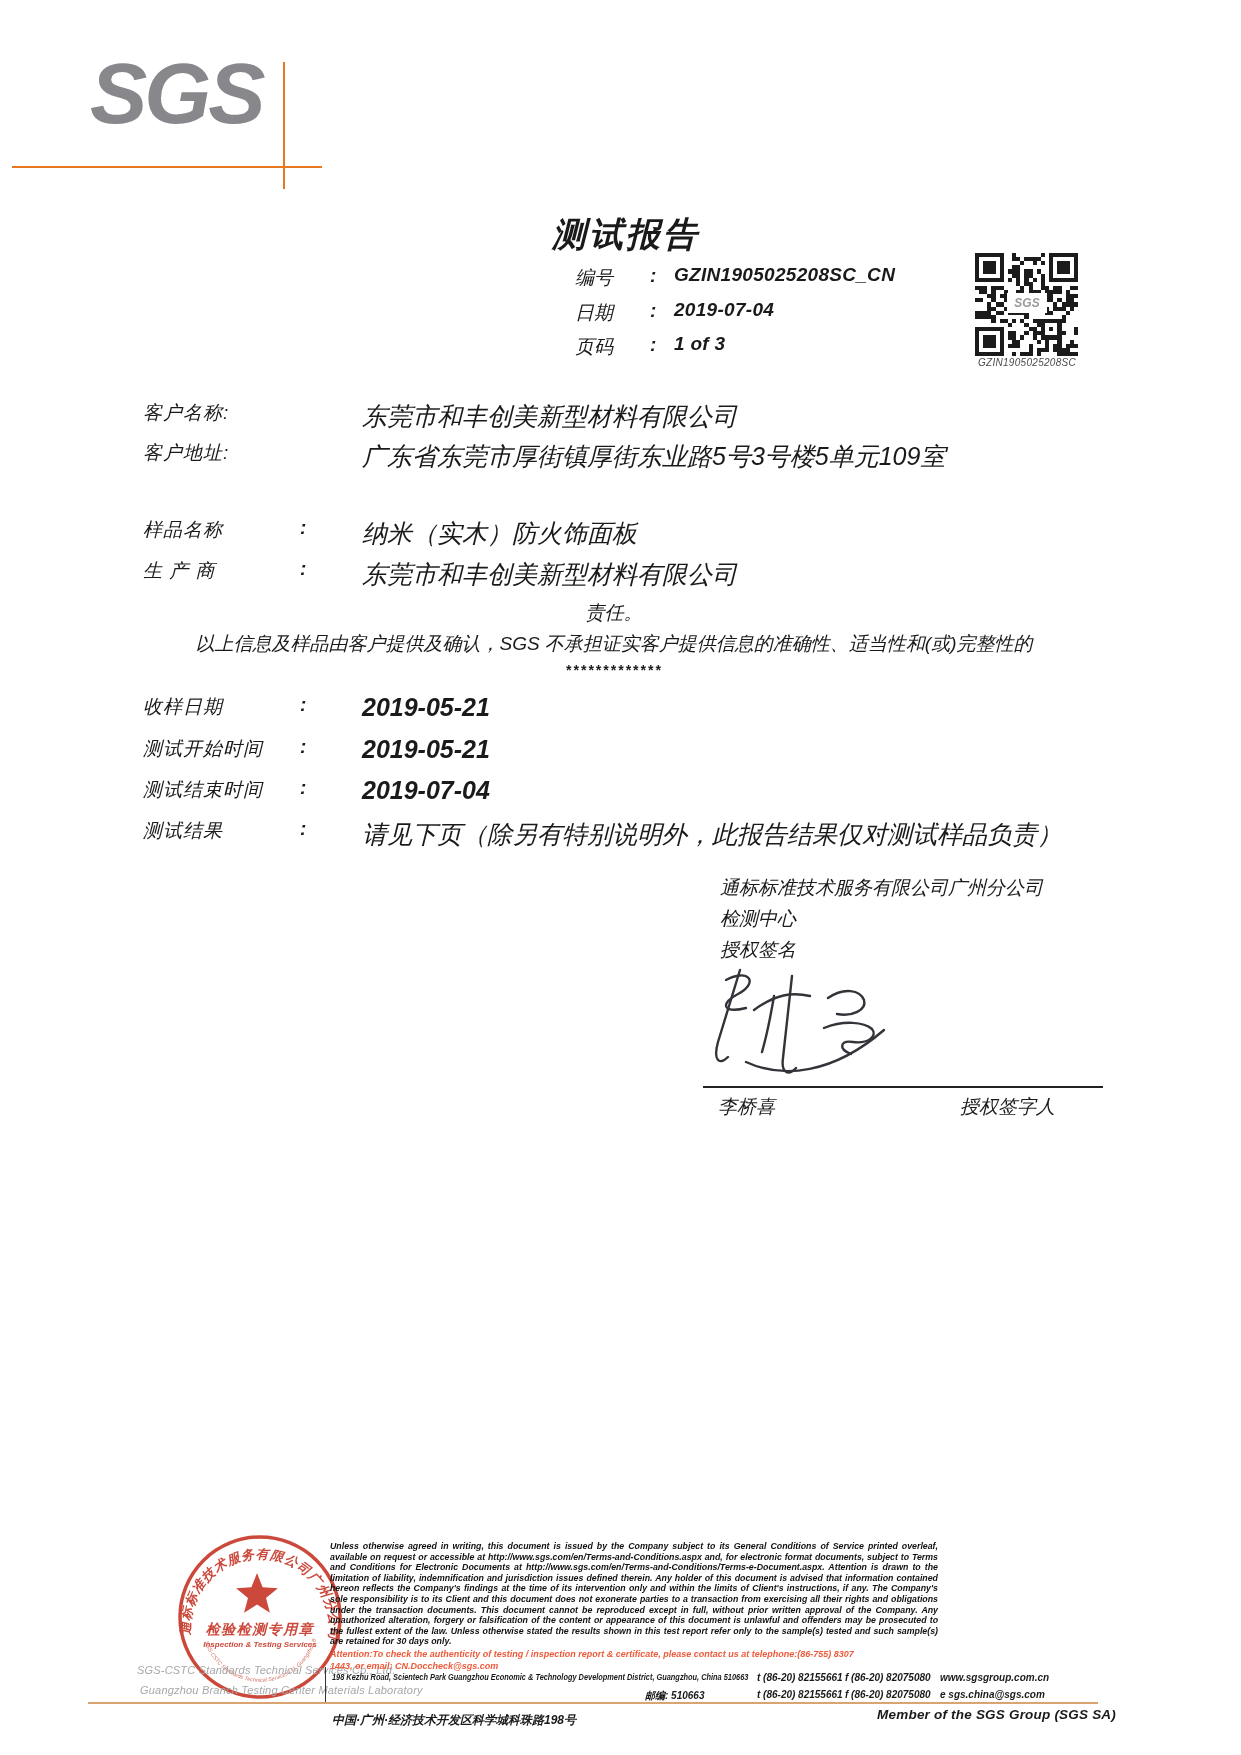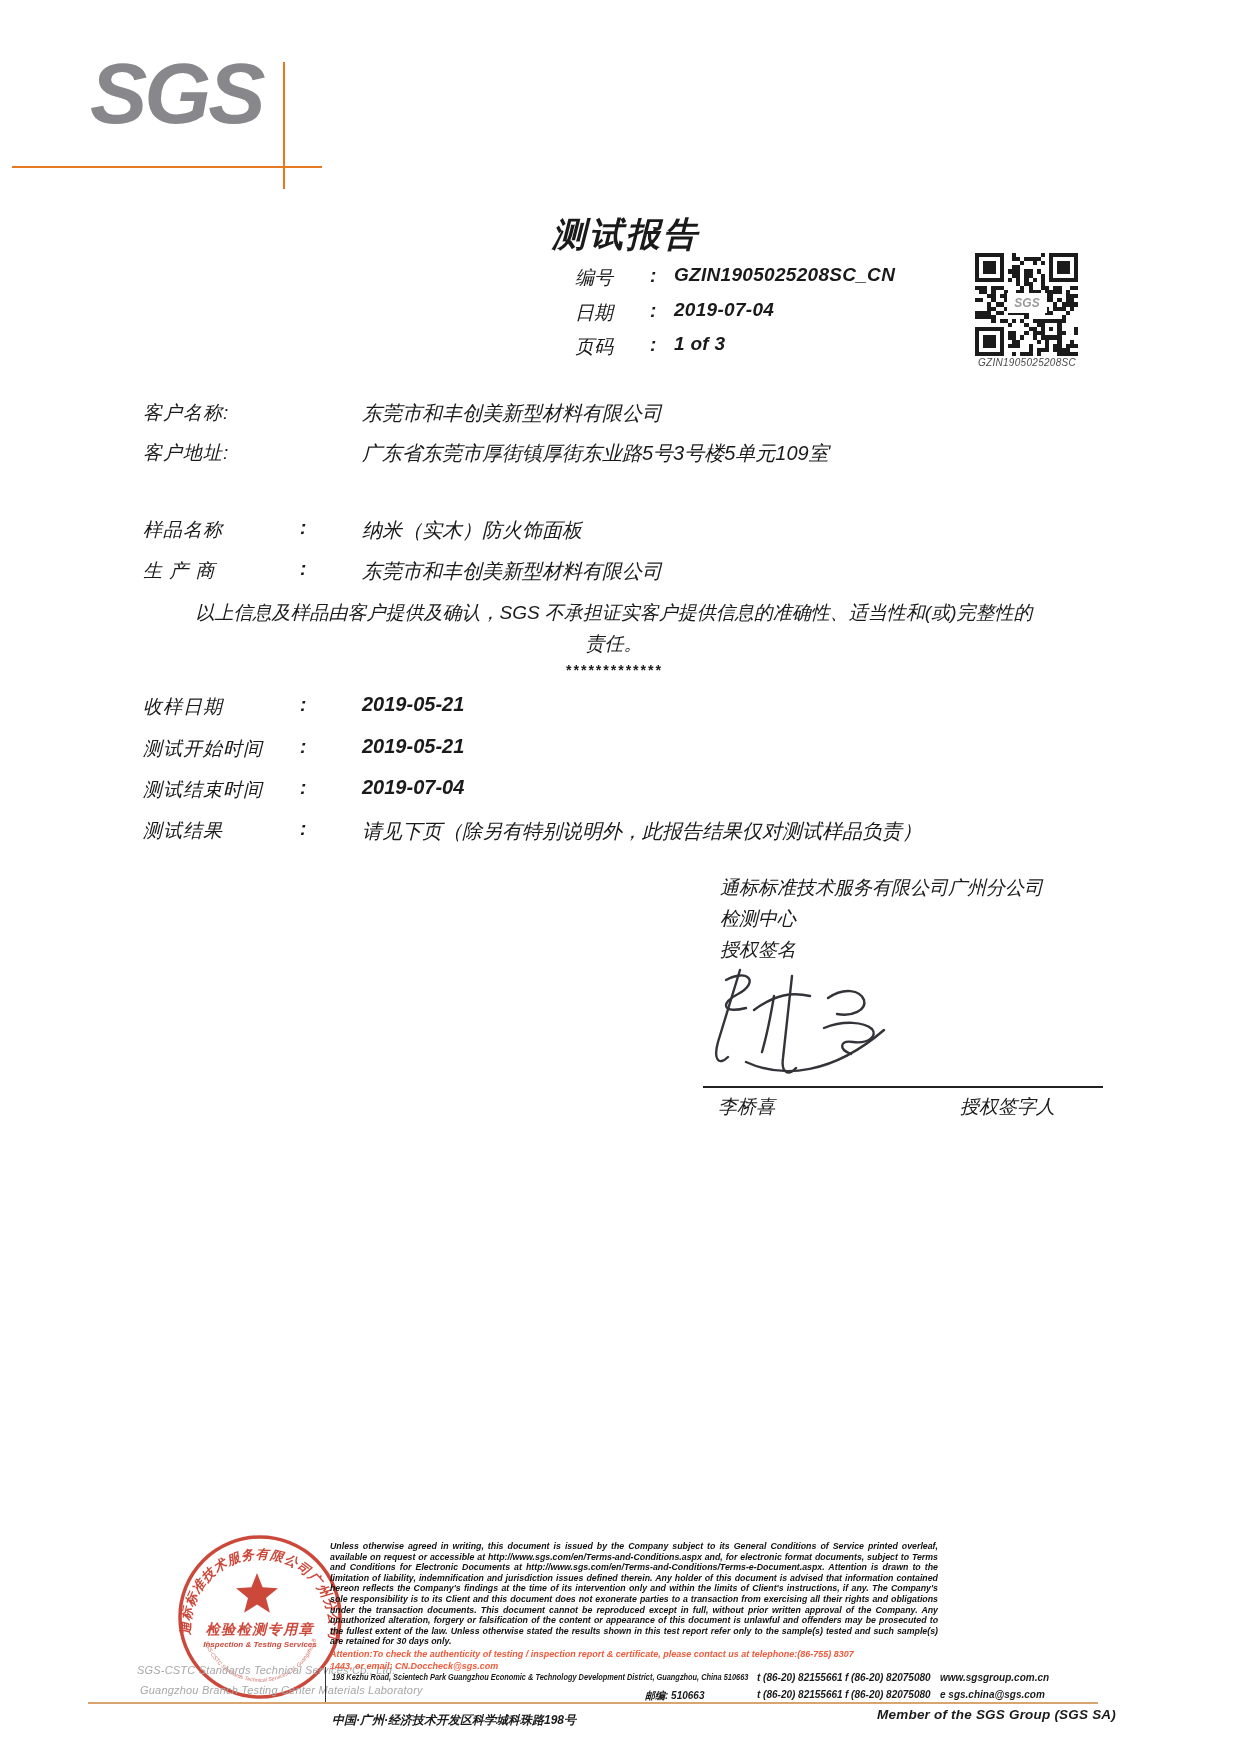--- a/index.html
+++ b/index.html
@@ -20,21 +20,21 @@
   .meta-value{font-size:19px;font-weight:bold;letter-spacing:.3px;}
   
   #qr-box{left:975px;top:253px;width:103px;height:103px;}
   #qr-svg{width:100%;height:100%;display:block;}
   #qr-center{position:absolute;left:32px;top:40px;width:40px;height:20px;background:#ffffff;
     display:flex;align-items:center;justify-content:center;font-size:12px;font-weight:bold;color:#9b9b9b;}
   #qr-caption{left:971px;top:357px;width:112px;text-align:center;font-size:10px;color:#4a4a4a;letter-spacing:.3px;}
   
   .flabel{font-size:19px;letter-spacing:1px;}
   .fcolon{font-size:19px;font-weight:bold;}
-  .fvalue{font-size:20px;}
+  .fvalue{font-size:25px;}
   .fvalue.b{font-weight:bold;}
   
   #disclaimer{left:138px;top:597px;width:952px;text-align:center;font-size:19px;line-height:31px;}
   #stars{left:138px;top:662px;width:952px;text-align:center;font-size:14px;font-weight:bold;letter-spacing:2px;}
   
   .sign-text{left:720px;font-size:19px;line-height:31px;}
   #sig-line{left:703px;top:1086px;width:400px;height:2px;background:#222222;}
   
   #stamp{left:176px;top:1533px;width:168px;height:168px;opacity:.92;}
   .stamp-under{color:#a7a7a9;font-size:11px;letter-spacing:.2px;}
@@ -300,22 +300,22 @@
 
   <div class="abs flabel" style="left:143px;top:517px;text-align:center;">样品名称</div>
   <div class="abs fcolon" style="left:300px;top:517px;">:</div>
   <div class="abs fvalue" style="left:362px;top:517px;">纳米（实木）防火饰面板</div>
 
   <div class="abs flabel" style="left:143px;top:558px;">生 产 商</div>
   <div class="abs fcolon" style="left:300px;top:558px;">:</div>
   <div class="abs fvalue" style="left:362px;top:558px;">东莞市和丰创美新型材料有限公司</div>
 
   <div class="abs" id="disclaimer">
+    <div>责任。</div>
     <div>以上信息及样品由客户提供及确认，SGS 不承担证实客户提供信息的准确性、适当性和(或)完整性的</div>
-    <div>责任。</div>
   </div>
   <div class="abs" id="stars">*************</div>
 
   <div class="abs flabel" style="left:143px;top:694px;text-align:right;">收样日期</div>
   <div class="abs fcolon" style="left:300px;top:694px;">:</div>
   <div class="abs fvalue b" style="left:362px;top:693px;">2019-05-21</div>
 
   <div class="abs flabel" style="left:143px;top:736px;">测试开始时间</div>
   <div class="abs fcolon" style="left:300px;top:736px;">:</div>
   <div class="abs fvalue b" style="left:362px;top:735px;">2019-05-21</div>

